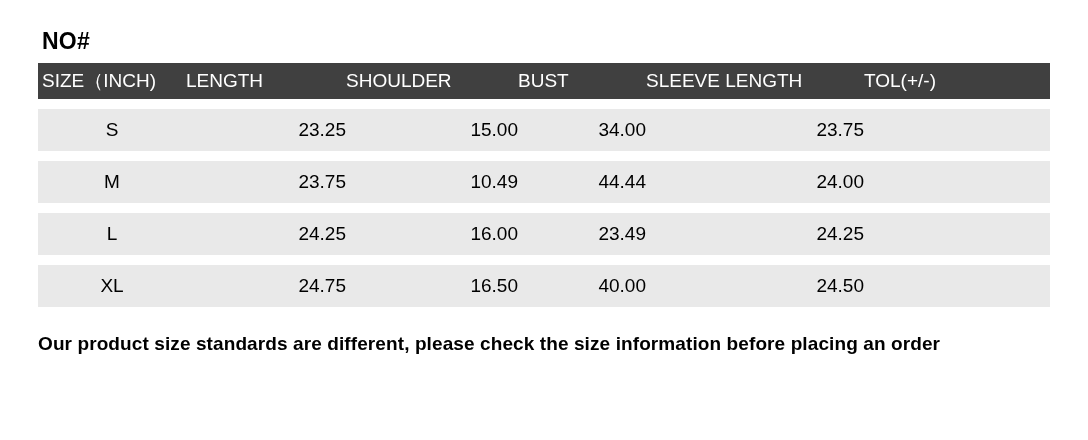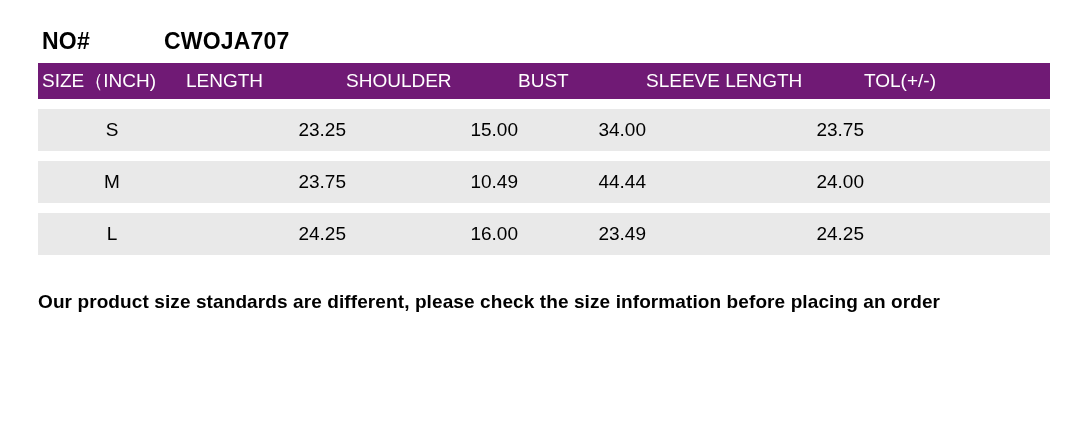--- a/index.html
+++ b/index.html
@@ -44,21 +44,21 @@
     table-layout: fixed;
   }
   table.size-table th,
   table.size-table td {
     font-size: 19px;
     font-weight: normal;
     padding: 0;
     border: none;
   }
   thead tr {
-    background: #701a75;
+    background: #404040;
     color: #ffffff;
   }
   thead th {
     height: 36px;
     line-height: 36px;
     text-align: left;
     font-weight: normal;
     font-size: 19px;
     white-space: nowrap;
   }
@@ -105,21 +105,20 @@
     letter-spacing: 0.1px;
   }
 </style>
 </head>
 <body>
 
 <div class="page">
 
   <div class="title-row">
     <span class="no-label">NO#</span>
-    <span class="no-value">CWOJA707</span>
   </div>
 
   <table class="size-table">
     <colgroup>
       <col class="w-size">
         <col class="w-len">
         <col class="w-sho">
         <col class="w-bus">
         <col class="w-sle">
         <col class="w-tol">
@@ -164,18 +163,26 @@
         <td class="c-size">L</td>
         <td class="c-len">24.25</td>
         <td class="c-sho">16.00</td>
         <td class="c-bus">23.49</td>
         <td class="c-sle">24.25</td>
         <td class="c-tol"></td>
       </tr>
       <tr class="spacer">
           <td colspan="6"></td>
         </tr>
+      <tr>
+        <td class="c-size">XL</td>
+        <td class="c-len">24.75</td>
+        <td class="c-sho">16.50</td>
+        <td class="c-bus">40.00</td>
+        <td class="c-sle">24.50</td>
+        <td class="c-tol"></td>
+      </tr>
     </tbody>
   </table>
 
   <div class="note">Our product size standards are different, please check the size information before placing an order</div>
 
 </div>
 
 </body></html>

